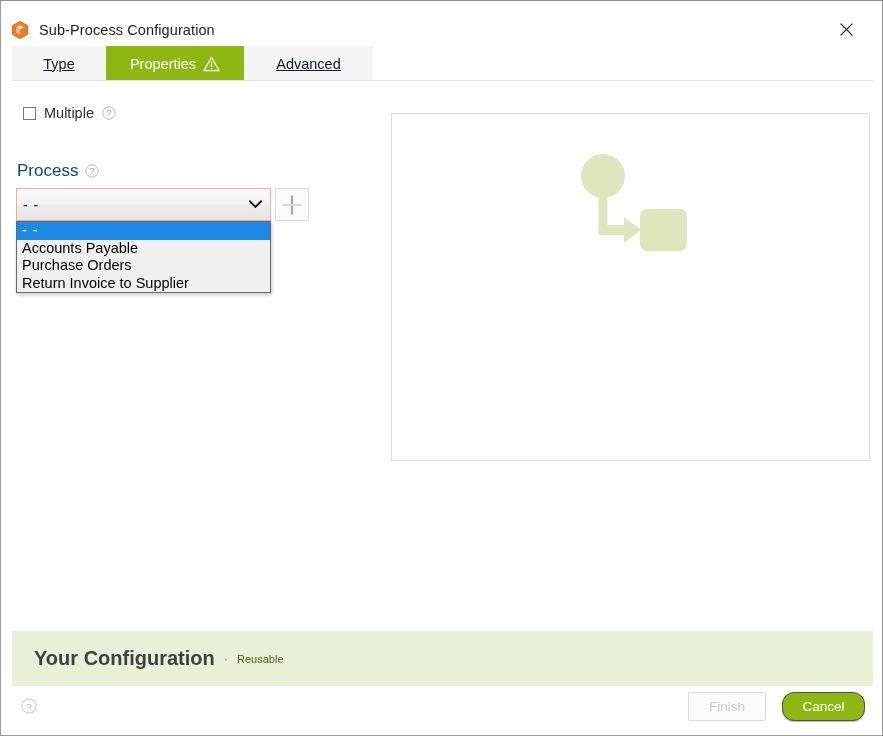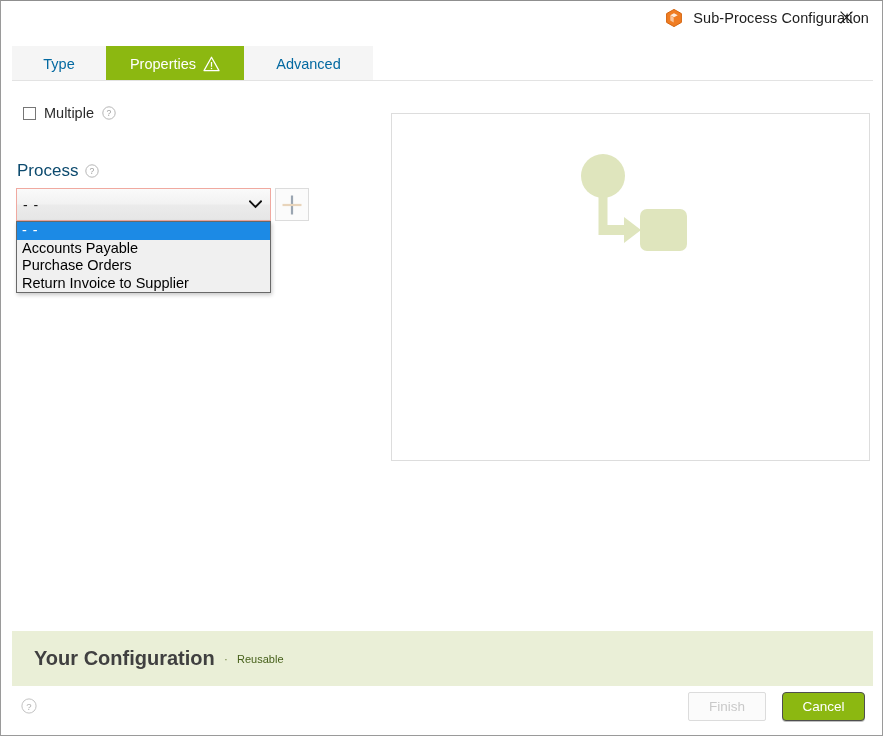--- a/index.html
+++ b/index.html
@@ -13,24 +13,24 @@
     position: relative;
     width: 883px; height: 736px;
     background: #ffffff;
     border: 1px solid #9a9a9a;
     border-top: 1px solid #8f8f8f;
     overflow: hidden;
   }
 
   
   .titlebar {
-    position: absolute; left: 0; top: 0;
+    position: absolute; left: 0; top: 12px;
     width: 868px; height: 33px;
     background: #ffffff;
-    display: flex; align-items: center; justify-content: flex-end;
+    display: flex; align-items: center;
   }
   .app-icon { margin-left: 9px; width: 20px; height: 20px; display: block; }
   .title-text {
     margin-left: 9px;
     font-size: 14.5px;
     color: #1d1d1d;
     letter-spacing: 0.1px;
   }
   .close-btn {
     position: absolute; right: 0; top: 0;
@@ -49,21 +49,21 @@
     position: absolute; left: 11px; top: 79px;
     width: 861px; height: 1px; background: #e3e3e3;
   }
   .tab {
     position: absolute; top: 0; height: 35px;
     display: flex; align-items: center; justify-content: center;
     font-size: 14.5px;
     cursor: default;
     white-space: nowrap;
   }
-  .tab-inactive { background: #f5f5f5; color: #0369a1; }
+  .tab-inactive { background: #f5f5f5; color: #0f172a; text-decoration: underline; }
   .tab-active { background: #8cb811; color: #ffffff; }
   .tab-type      { left: 11px;  width: 94px; }
   .tab-props     { left: 105px; width: 138px; gap: 7px; }
   .tab-advanced  { left: 243px; width: 129px; }
   .warn-icon { display: block; }
 
   
   .body-area { position: absolute; left: 0; top: 80px; width: 718px; height: 548px; padding-left: 23px; }
 
   .check-row {
@@ -176,21 +176,21 @@
     font-size: 13.5px;
     cursor: default;
   }
   .btn-finish {
     left: 687px; width: 78px;
     border: 1px solid #dcdcdc; border-radius: 2px;
     background: #fbfbfb; color: #c9c9c9;
   }
   .btn-cancel {
     left: 781px; width: 83px;
-    border: 1px solid #4f4f4f; border-radius: 4px;
+    border: 1px solid #4f4f4f; border-radius: 12px;
     background: #8cb811; color: #ffffff;
     box-shadow: 0 1px 0 rgba(0,0,0,0.25);
   }
 </style>
 </head>
 <body>
 
 <div class="window">
 
   <div class="titlebar">

